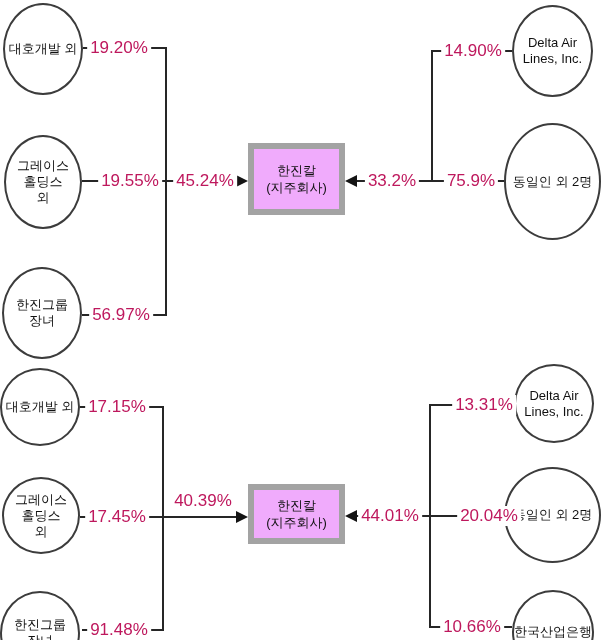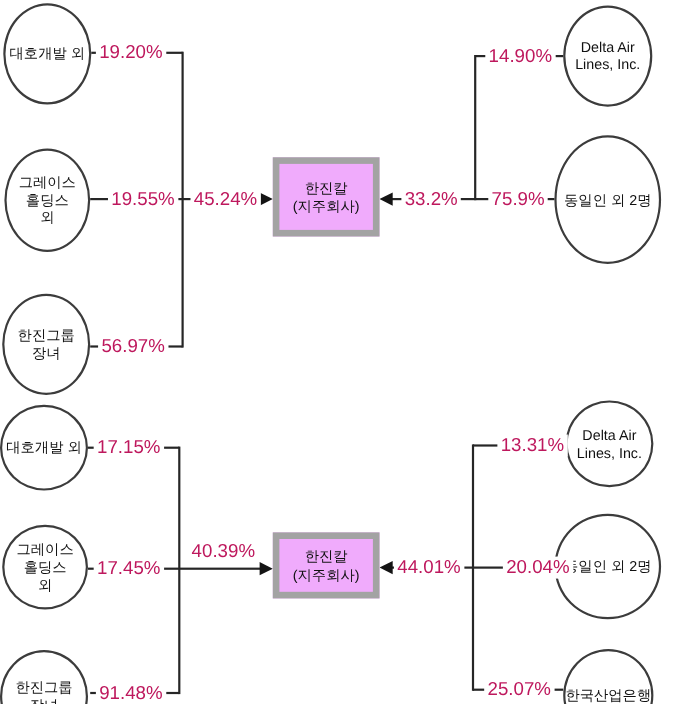--- a/index.html
+++ b/index.html
@@ -127,21 +127,21 @@
   <div class="arrow-left" style="left:345px;top:510px;"></div>
   <span class="pct" style="left:390px;top:516px;">44.01%</span>
 
   <div class="hline" style="left:430px;top:404px;width:84px;"></div>
   <div class="hline" style="left:430px;top:515px;width:74px;"></div>
   <div class="hline" style="left:430px;top:626px;width:82px;"></div>
   <div class="vline" style="left:429px;top:404px;height:224px;"></div>
 
   <span class="pct" style="left:448px;top:405px;margin-left:36px;">13.31%</span>
   <span class="pct" style="left:489px;top:516px;">20.04%</span>
-  <span class="pct" style="left:472px;top:627px;">25.07%</span>
+  <span class="pct" style="left:472px;top:627px;">10.66%</span>
 
   <div class="ellipse" style="left:514px;top:364px;width:80px;height:79px;">
     <span class="node-label">Delta Air
 Lines, Inc.</span>
   </div>
   <div class="ellipse" style="left:504px;top:467px;width:97px;height:96px;">
     <span class="node-label">동일인 외 2명</span>
   </div>
   <div class="ellipse" style="left:512px;top:590px;width:82px;height:84px;">
     <span class="node-label">한국산업은행</span>

